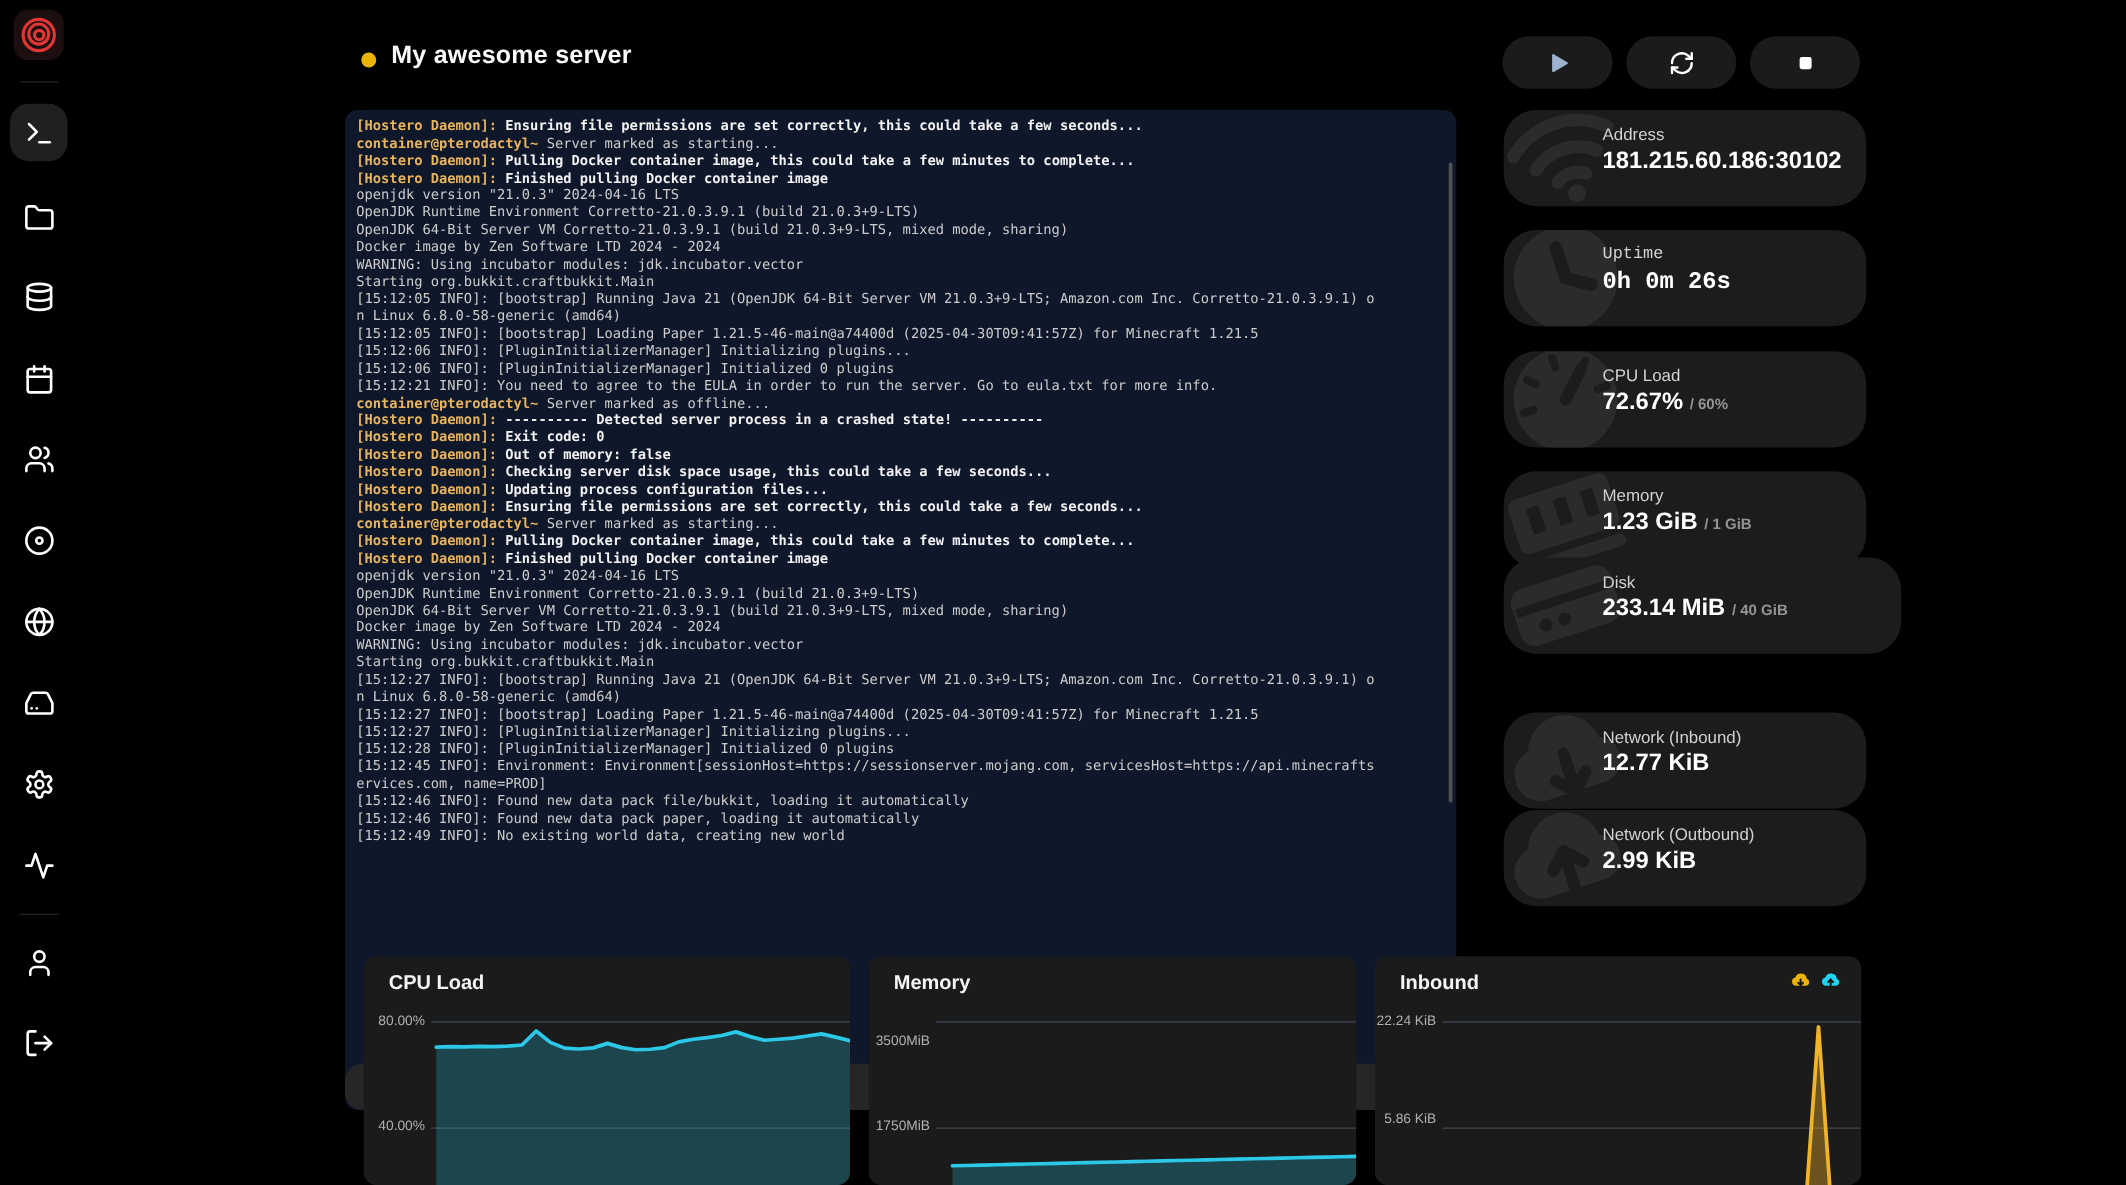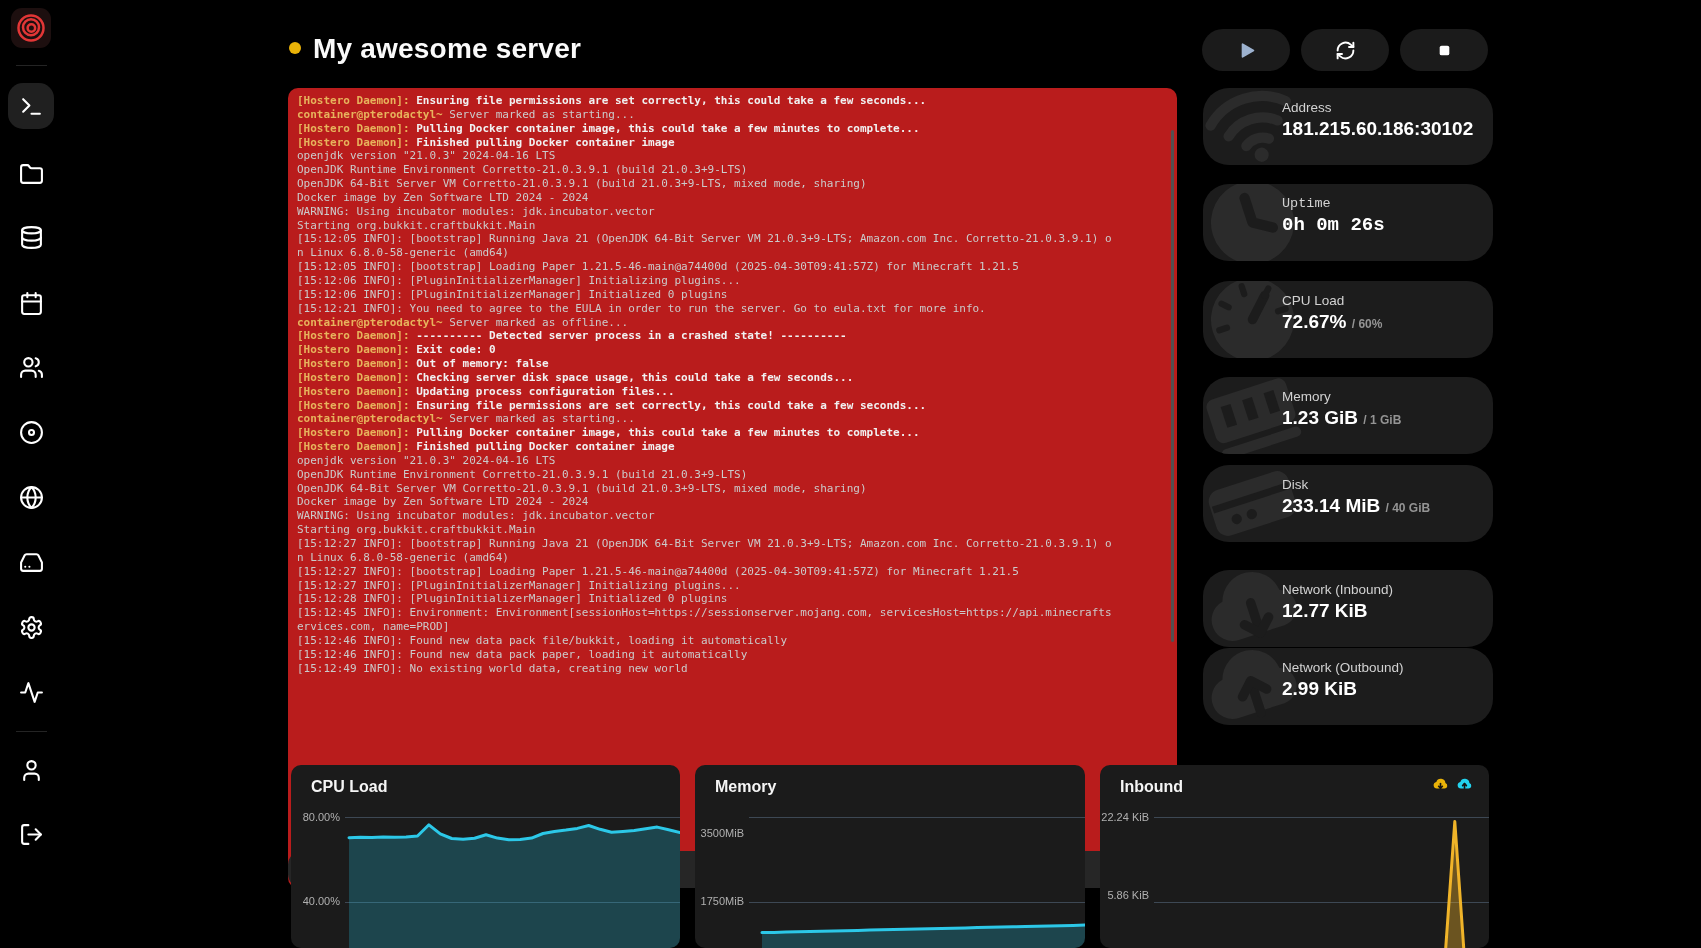--- a/index.html
+++ b/index.html
@@ -11,27 +11,27 @@
   .logo{position:absolute;left:11px;top:8px;width:40px;height:40px;border-radius:11px;
         background:#1d0f0f;display:flex;align-items:center;justify-content:center;cursor:pointer}
   .side-divider{position:absolute;left:16px;width:31px;height:1px;background:#242424}
   .side-item{position:absolute;left:8px;width:46px;height:46px;border-radius:15px;
              display:flex;align-items:center;justify-content:center;cursor:pointer}
   .side-item.active{background:#202020}
   .side-item svg{width:25px;height:25px}
 
   
   .header-dot{position:absolute;left:289px;top:42px;width:12px;height:12px;border-radius:50%}
-  .page-title{position:absolute;left:313px;top:33px;font-size:28px;font-weight:700;color:#fafafa;letter-spacing:.2px}
+  .page-title{position:absolute;left:313px;top:33px;font-size:20px;font-weight:700;color:#fafafa;letter-spacing:.2px}
   .ctrl-btn{position:absolute;top:29px;width:88px;height:42px;border-radius:21px;background:#1b1b1b;
             display:flex;align-items:center;justify-content:center;cursor:pointer}
   .ctrl-btn svg{width:21px;height:21px}
 
   
-  .console{position:absolute;left:288px;top:88px;width:889px;height:800px;background:#b91c1c;border-radius:10px}
+  .console{position:absolute;left:276px;top:88px;width:889px;height:800px;background:#0f172a;border-radius:10px}
   .console-log{position:absolute;left:9px;top:6px;right:12px;height:586px;overflow:hidden;
                font-family:"DejaVu Sans Mono","Liberation Mono",monospace;font-size:11px;
                line-height:13.85px;white-space:pre;color:#cbcbcb}
   .seg-prefix{color:#e7b35c;font-weight:700}
   .seg-daemon{color:#f1f1f1;font-weight:700}
   .console-scrollbar{position:absolute;right:3px;top:42px;width:3px;height:512px;background:#515151;border-radius:2px}
   .cmd-bar{position:absolute;left:0;right:0;bottom:0;height:37px;border-radius:14px;background:#262626;
            display:flex;align-items:center}
   .cmd-icon{margin-left:14px;color:#d8d8d8;font-size:16px;font-weight:700;
             font-family:"DejaVu Sans Mono",monospace;line-height:1}
@@ -282,21 +282,21 @@
           <g fill="#1c1c1c">
             <rect x="5" y="7.5" width="2.6" height="5.5"></rect>
             <rect x="10.7" y="7.5" width="2.6" height="5.5"></rect>
             <rect x="16.4" y="7.5" width="2.6" height="5.5"></rect>
           </g>
           <rect x="1.5" y="18" width="21" height="2.6" rx="1.3" fill="#2b2b2b"></rect>
         </svg></div>
       <div class="stat-label">Memory</div>
       <div class="stat-value"><span>1.23 GiB</span> <span class="stat-sub">/ 1 GiB</span></div>
     </div>
-    <div class="stat-card" style="top: 465px;">
+    <div class="stat-card" style="top: 446px; padding-left: 28px;">
       <div class="stat-icon"><svg viewBox="0 0 24 24" xmlns="http://www.w3.org/2000/svg">
           <rect x="1.5" y="6" width="21" height="12" rx="3" fill="#2b2b2b"></rect>
           <path d="M2 10.5h20" stroke="#1c1c1c" stroke-width="1.8"></path>
           <circle cx="7" cy="14.5" r="1.3" fill="#1c1c1c"></circle>
           <circle cx="11" cy="14.5" r="1.3" fill="#1c1c1c"></circle>
         </svg></div>
       <div class="stat-label">Disk</div>
       <div class="stat-value"><span>233.14 MiB</span> <span class="stat-sub">/ 40 GiB</span></div>
     </div>
     <div class="stat-card" style="top: 570px;">

